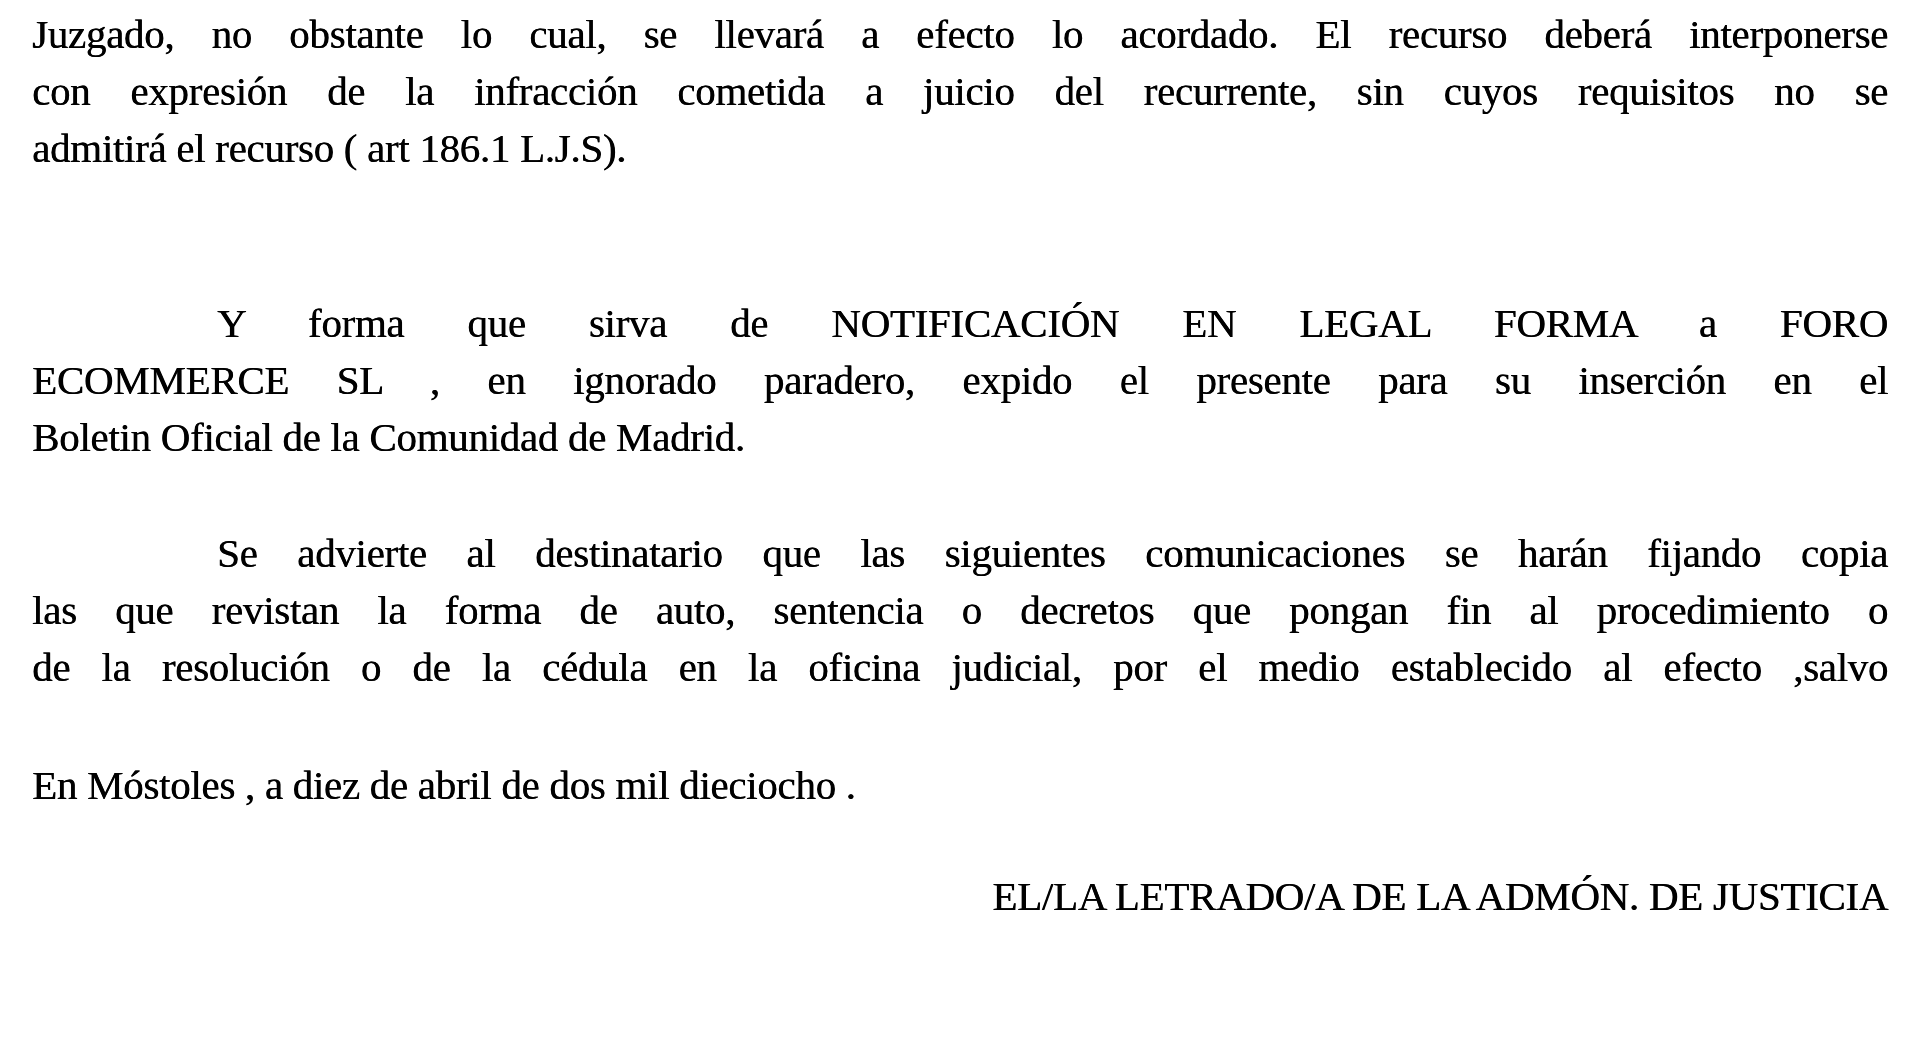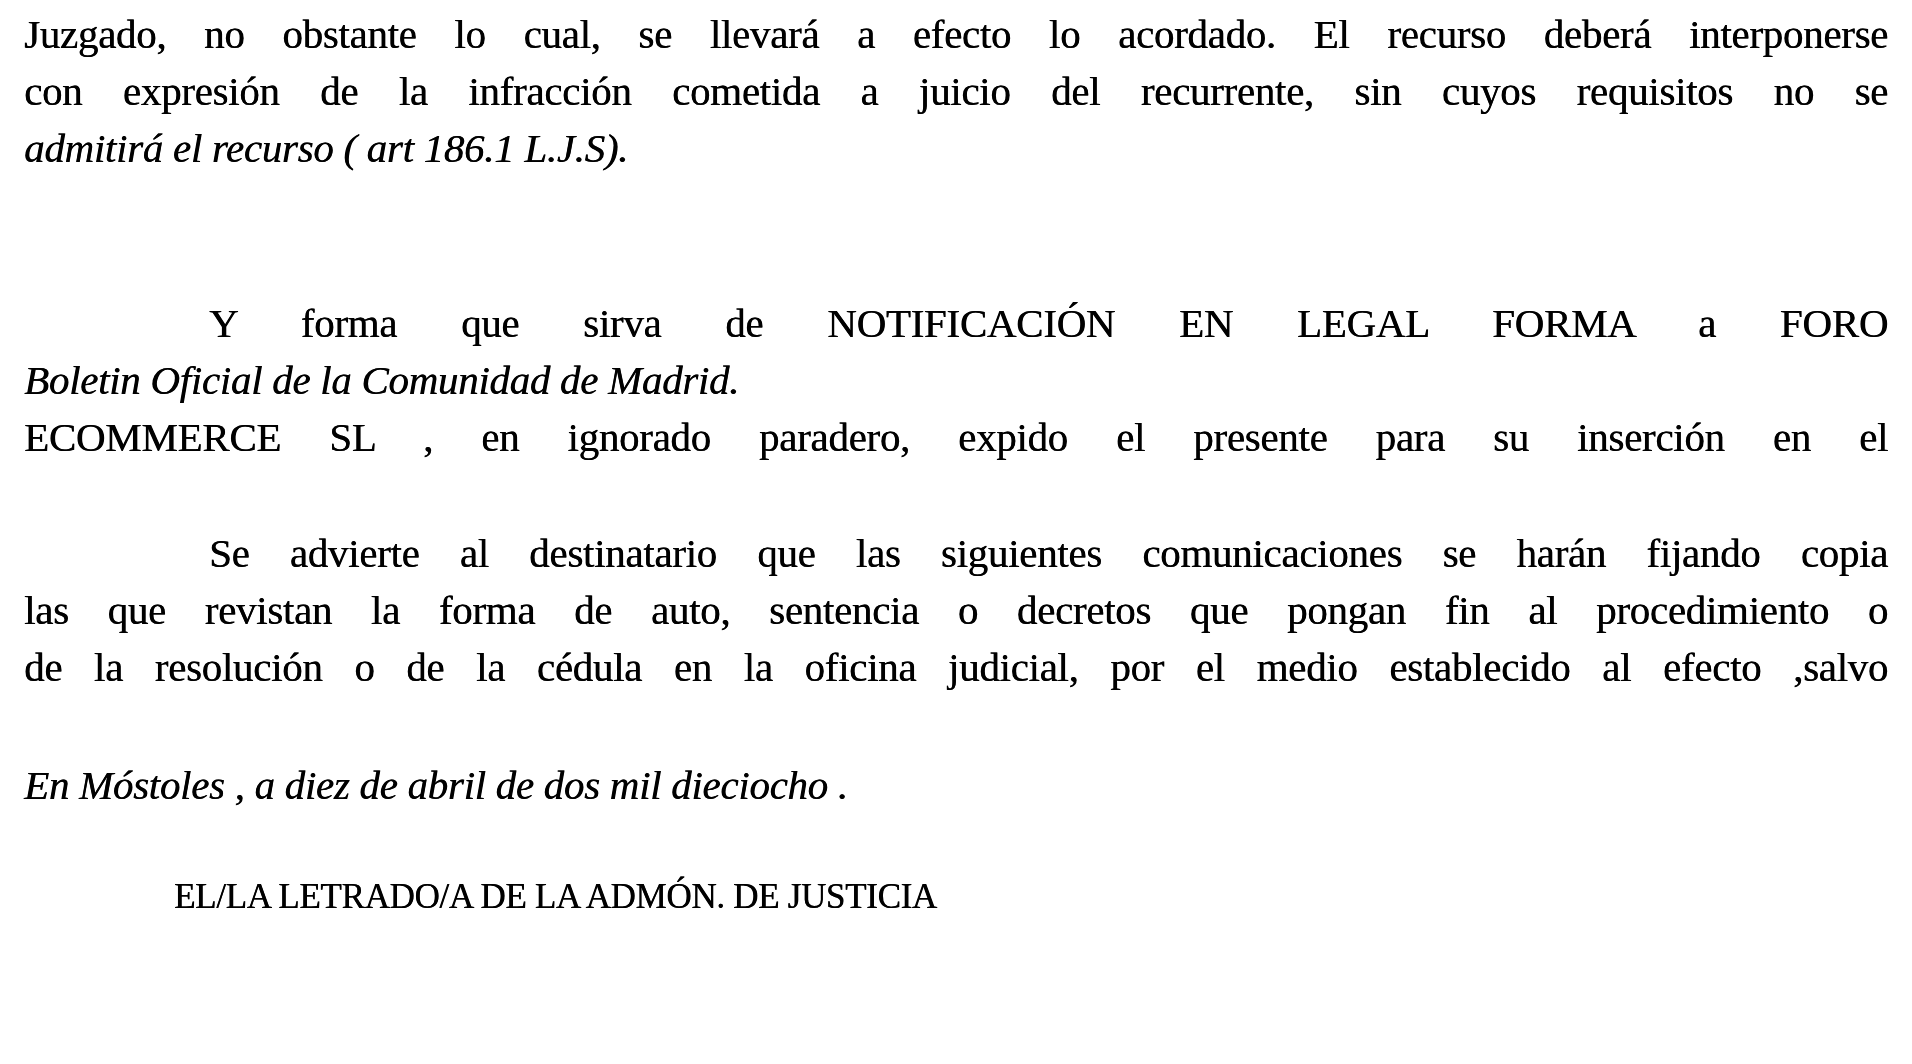--- a/index.html
+++ b/index.html
@@ -21,61 +21,61 @@
     width: 1864px;
   }
   .line {
     font-size: 41px;
     line-height: 57px;
     letter-spacing: -0.3px;
     text-align: justify;
     text-align-last: justify;
     text-shadow: 0.45px 0 0 #000;
     white-space: normal;
+    margin-left: 8px;
   }
   .line.last {
     text-align: left;
     text-align-last: left;
-    font-style: italic;
   }
   .indent {
     text-indent: 185px;
   }
   .b {
     font-weight: 400;
   }
   .para { margin: 0; }
   .p2 { margin-top: 118px; }
   .p3 { margin-top: 59px; }
   .p4 { margin-top: 61px; }
   .signature {
     margin-top: 54px;
     padding-left: 150px;
-    font-size: 35px;
+    font-size: 41px;
     line-height: 57px;
     letter-spacing: -0.3px;
-    text-align: left;
+    text-align: right;
     text-shadow: 0.45px 0 0 #000;
   }
 </style>
 </head>
 <body>
 
 <div class="page">
 
   <div class="para">
     <div class="line">Juzgado, no obstante lo cual, se llevará a efecto lo acordado. El recurso deberá interponerse</div>
     <div class="line">con expresión de la infracción cometida a juicio del recurrente, sin cuyos requisitos no se</div>
     <div class="line last">admitirá el recurso ( art 186.1 L.J.S).</div>
   </div>
 
   <div class="para p2">
     <div class="line indent"><span>Y forma que sirva de </span><span class="b">NOTIFICACIÓN EN LEGAL FORMA</span><span> a </span><span class="b">FORO</span></div>
+    <div class="line"><span class="b">ECOMMERCE SL</span><span> , en ignorado paradero, expido el presente para su inserción en el</span></div>
     <div class="line last">Boletin Oficial de la Comunidad de Madrid.</div>
-    <div class="line"><span class="b">ECOMMERCE SL</span><span> , en ignorado paradero, expido el presente para su inserción en el</span></div>
   </div>
 
   <div class="para p3">
     <div class="line indent">Se advierte al destinatario que las siguientes comunicaciones se harán fijando copia</div>
     <div class="line">las que revistan la forma de auto, sentencia o decretos que pongan fin al procedimiento o</div>
     <div class="line">de la resolución o de la cédula en la oficina judicial, por el medio establecido al efecto ,salvo</div>
   </div>
 
   <div class="para p4">
     <div class="line last">En Móstoles , a diez de abril de dos mil dieciocho .</div>

